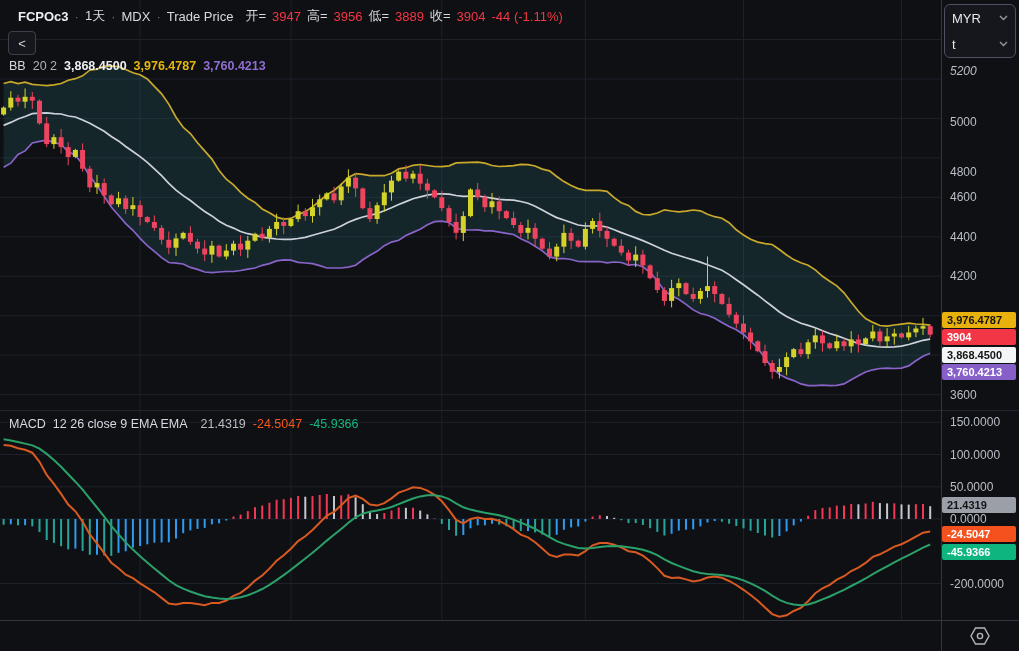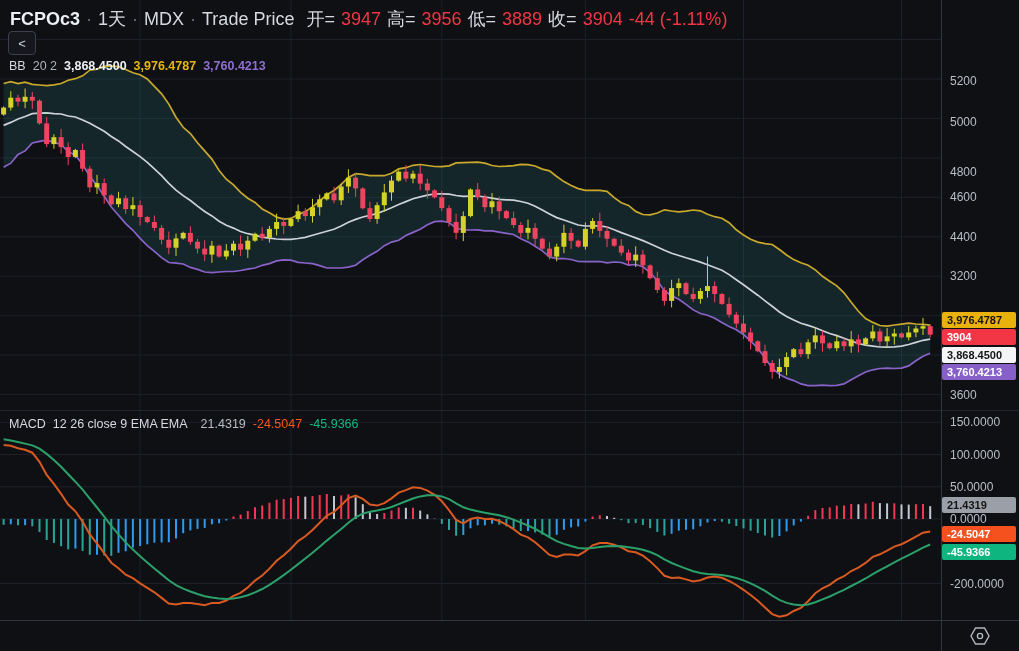--- a/index.html
+++ b/index.html
@@ -1,21 +1,21 @@
 <!DOCTYPE html>
 <html><head>
 <meta charset="utf-8">
 <style>
   html,body{margin:0;padding:0;background:#000;}
   .root{position:relative;width:1019px;height:651px;background:#0f1013;overflow:hidden;
         font-family:"Liberation Sans",sans-serif;-webkit-font-smoothing:antialiased;}
   #chart-svg{position:absolute;left:0;top:0;}
   
-  .header{position:absolute;left:10px;top:7px;display:flex;align-items:center;gap:6px;
-          font-size:18px;color:#d6d9e0;white-space:nowrap;z-index:6;}
+  .header{position:absolute;left:18px;top:7px;display:flex;align-items:center;gap:6px;
+          font-size:13px;color:#d6d9e0;white-space:nowrap;z-index:6;}
   .header .sym{font-weight:700;color:#eceff4;}
   .header .sep{color:#6b707c;}
   .header .lab{color:#d6d9e0;}
   .header .val{color:#f23645;}
   .header .chg{color:#f23645;}
   
   .backbtn{position:absolute;left:8px;top:31px;width:26px;height:22px;border:1px solid #3c404b;
            border-radius:4px;background:#15171c;color:#cfd3dc;display:flex;align-items:center;
            justify-content:center;font-size:13px;z-index:6;cursor:pointer;}
   
@@ -501,28 +501,42 @@
   </div>
 
   <div class="legend macd-legend">
     <span class="lg-name">MACD</span>
     <span class="lg-name">12 26 close 9 EMA EMA</span>
     <span style="color:#b8bcc4;margin-left:6px">21.4319</span>
     <span style="color:#f4581d">-24.5047</span>
     <span style="color:#12b77e">-45.9366</span>
   </div>
 
+  <div class="selector">
+    <div class="selrow">
+      <span>MYR</span>
+      <svg width="9" height="6" viewBox="0 0 9 6">
+          <polyline points="1,1 4.5,4.5 8,1" fill="none" stroke="#9598a1" stroke-width="1.4"></polyline>
+        </svg>
+    </div>
+    <div class="selrow">
+      <span>t</span>
+      <svg width="9" height="6" viewBox="0 0 9 6">
+          <polyline points="1,1 4.5,4.5 8,1" fill="none" stroke="#9598a1" stroke-width="1.4"></polyline>
+        </svg>
+    </div>
+  </div>
 
   <div class="right-axis" id="right-axis">
-      <div class="tick" style="top: 74px;">5200</div>
+      <div class="tick" style="top: 64px; font-style: italic;">5200</div>
       <div class="tick" style="top: 115px;">5000</div>
       <div class="tick" style="top: 165px;">4800</div>
       <div class="tick" style="top: 190.349px;">4600</div>
       <div class="tick" style="top: 229.799px;">4400</div>
-      <div class="tick" style="top: 269.249px;">3200</div>
+      <div class="tick" style="top: 269.249px;">4200</div>
       <div class="tick" style="top: 387.599px;">3600</div>
       <div class="tick" style="top: 415.25px;">150.0000</div>
       <div class="tick" style="top: 447.5px;">100.0000</div>
       <div class="tick" style="top: 479.75px;">50.0000</div>
       <div class="tick" style="top: 512px;">0.0000</div>
       <div class="tick" style="top: 576.5px;">-200.0000</div>
       <div class="tag" style="top: 311.839px; background: rgb(233, 177, 12); color: rgb(20, 20, 20);">3,976.4787</div>
       <div class="tag" style="top: 329.339px; background: rgb(242, 54, 69); color: rgb(255, 255, 255);">3904</div>
       <div class="tag" style="top: 346.839px; background: rgb(244, 245, 247); color: rgb(20, 20, 20);">3,868.4500</div>
       <div class="tag" style="top: 364.339px; background: rgb(135, 95, 201); color: rgb(255, 255, 255);">3,760.4213</div>

